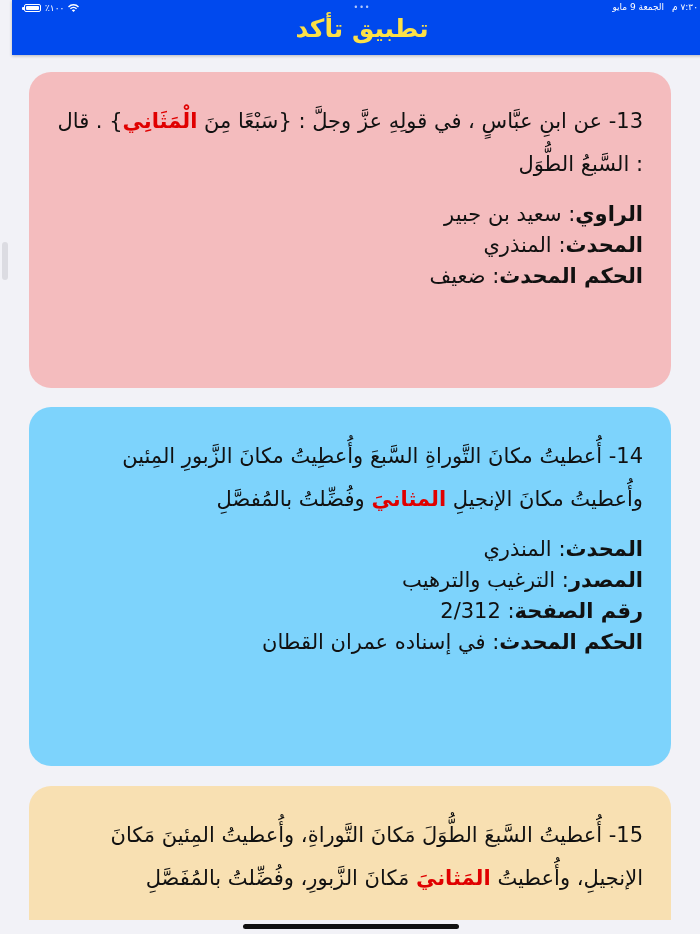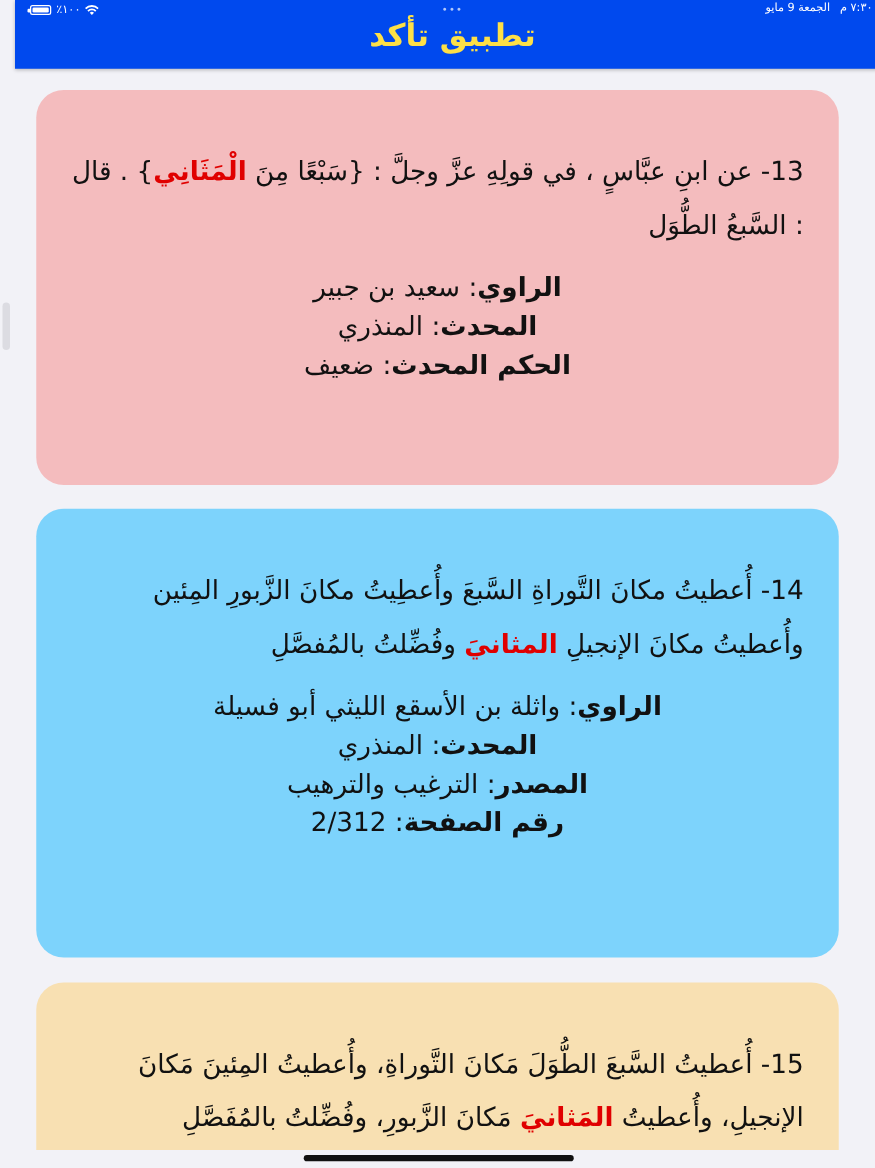--- a/index.html
+++ b/index.html
@@ -50,29 +50,29 @@
     position: absolute; top: 55px; left: 0; width: 700px; height: 865px;
     overflow: hidden;
   }
   .scroll-indicator {
     position: absolute; left: 2px; top: 187px; width: 6px; height: 38px;
     background: #dcdce2; border-radius: 3px;
   }
   .card {
     position: absolute; left: 29px; width: 642px;
     border-radius: 22px; direction: rtl;
-    padding: 44px 28px 0 28px;
+    padding: 28px 28px 0 28px;
     color: #111;
   }
   .card .text {
     font-size: 21px; line-height: 43px; text-align: right;
   }
   .card .text .hl { color: #e00000; font-weight: bold; }
   .card .meta {
-    margin-top: 13px; font-size: 21px; line-height: 31px; text-align: center;
+    margin-top: 13px; font-size: 21px; line-height: 31px; text-align: right;
   }
   .meta-label { font-weight: bold; }
   .home-indicator {
     position: absolute; left: 243px; top: 924px; width: 216px; height: 5px;
     background: #111; border-radius: 3px; z-index: 6;
   }
   .bottom-strip {
     position: absolute; left: 0; top: 920px; width: 700px; height: 14px;
     background: #f2f2f7; z-index: 5;
   }
@@ -112,24 +112,24 @@
     <div class="meta">
       <div><span class="meta-label">الراوي</span>: <span>سعيد بن جبير</span></div>
       <div><span class="meta-label">المحدث</span>: <span>المنذري</span></div>
       <div><span class="meta-label">الحكم المحدث</span>: <span>ضعيف</span></div>
     </div>
   </div>
 
   <div class="card" style="top:352px; height:359px; background:#7dd3fc;">
     <div class="text"><span>14-</span><span> أُعطيتُ مكانَ التَّوراةِ السَّبعَ وأُعطِيتُ مكانَ الزَّبورِ المِئين وأُعطيتُ مكانَ الإنجيلِ </span><span class="hl">المثانيَ</span><span> وفُضِّلتُ بالمُفصَّلِ</span></div>
     <div class="meta">
-      <div><span class="meta-label">الراوي</span>: <span>واثلة بن الأسقع الليثي أبو فسيلة</span></div>
       <div><span class="meta-label">المحدث</span>: <span>المنذري</span></div>
       <div><span class="meta-label">المصدر</span>: <span>الترغيب والترهيب</span></div>
       <div><span class="meta-label">رقم الصفحة</span>: <span>2/312</span></div>
+      <div><span class="meta-label">الحكم المحدث</span>: <span>في إسناده عمران القطان</span></div>
     </div>
   </div>
 
   <div class="card" style="top:731px; height:200px; background:#f8e0b2;">
     <div class="text"><span>15-</span><span> أُعطيتُ السَّبعَ الطُّوَلَ مَكانَ التَّوراةِ، وأُعطيتُ المِئينَ مَكانَ الإنجيلِ، وأُعطيتُ </span><span class="hl">المَثانيَ</span><span> مَكانَ الزَّبورِ، وفُضِّلتُ بالمُفَصَّلِ</span></div>
   </div>
 </div>
 
 <div class="bottom-strip"></div>
 <div class="home-indicator"></div>

